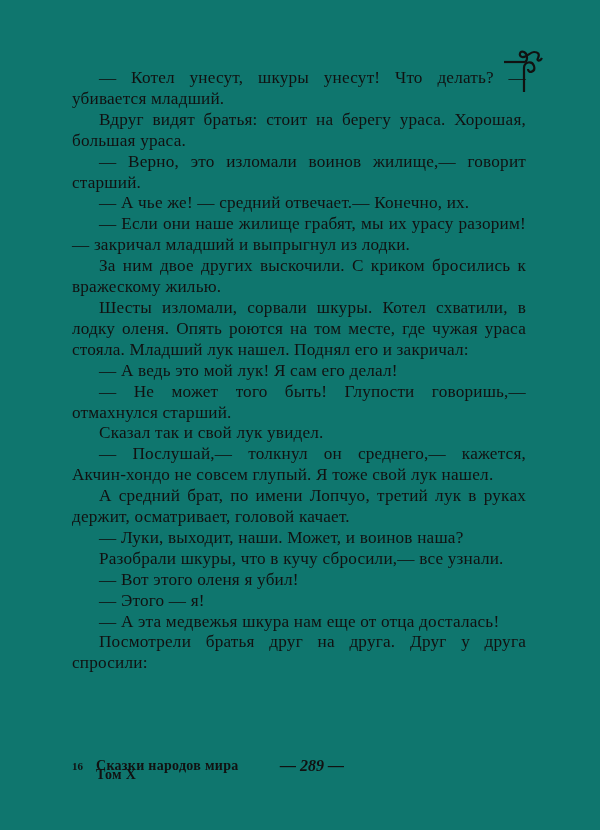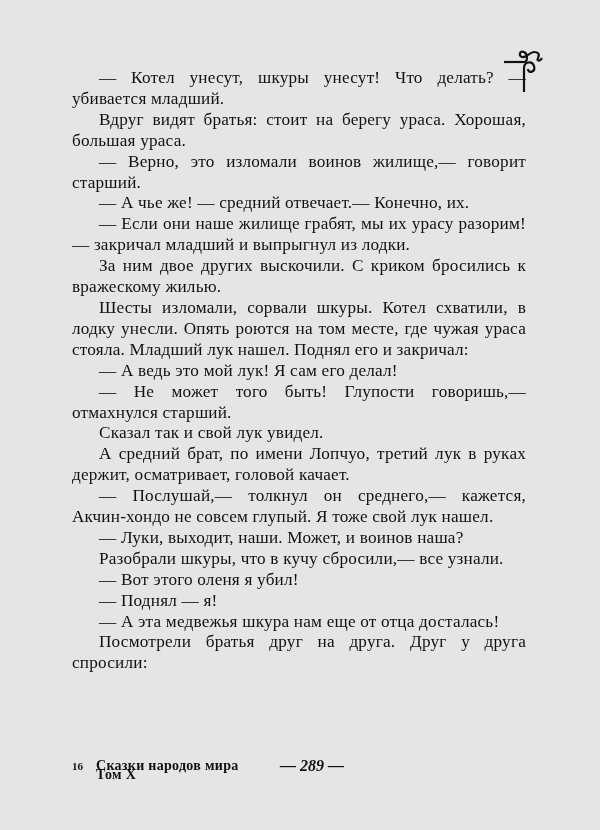--- a/index.html
+++ b/index.html
@@ -1,18 +1,18 @@
 <!DOCTYPE html>
 <html><head>
 <meta charset="utf-8">
 <style>
   html, body { margin: 0; padding: 0; background: #ffffff; }
   body { width: 600px; height: 830px; position: relative; overflow: hidden; }
   .page {
-    position: absolute; left: 0; top: 0; width: 600px; height: 830px; background: #e5e5e5;
+    position: absolute; left: 0; top: 0; width: 600px; height: 830px; background: #0f766e;
   }
   .ornament {
     position: absolute; left: 494px; top: 44px; width: 60px; height: 50px;
   }
   .text-block {
     position: absolute; left: 72px; top: 68px; width: 454px;
     font-family: "Liberation Serif", "DejaVu Serif", serif;
     font-size: 17.2px;
     line-height: 20.9px;
     color: #111;
@@ -52,30 +52,30 @@
     <path d="M30 48 L30 24 C30 18 38 16 40 22 C42 28 34 30 34 25" stroke="#111" stroke-width="2.2" fill="none"></path>
   </svg>
 
   <div class="text-block">
     <p class="para">— Котел унесут, шкуры унесут! Что делать? — убивается младший.</p>
     <p class="para">Вдруг видят братья: стоит на берегу ураса. Хорошая, большая ураса.</p>
     <p class="para">— Верно, это изломали воинов жилище,— говорит старший.</p>
     <p class="para">— А чье же! — средний отвечает.— Конечно, их.</p>
     <p class="para">— Если они наше жилище грабят, мы их урасу разорим! — закричал младший и выпрыгнул из лодки.</p>
     <p class="para">За ним двое других выскочили. С криком бросились к вражескому жилью.</p>
-    <p class="para">Шесты изломали, сорвали шкуры. Котел схватили, в лодку унесли. Опять роются на том месте, где чужая ураса стояла. Младший лук нашел. Поднял его и закричал:</p>
+    <p class="para">Шесты изломали, сорвали шкуры. Котел схватили, в лодку оленя. Опять роются на том месте, где чужая ураса стояла. Младший лук нашел. Поднял его и закричал:</p>
     <p class="para">— А ведь это мой лук! Я сам его делал!</p>
     <p class="para">— Не может того быть! Глупости говоришь,— отмахнулся старший.</p>
     <p class="para">Сказал так и свой лук увидел.</p>
+    <p class="para">— Послушай,— толкнул он среднего,— кажется, Акчин-хондо не совсем глупый. Я тоже свой лук нашел.</p>
     <p class="para">А средний брат, по имени Лопчуо, третий лук в руках держит, осматривает, головой качает.</p>
-    <p class="para">— Послушай,— толкнул он среднего,— кажется, Акчин-хондо не совсем глупый. Я тоже свой лук нашел.</p>
     <p class="para">— Луки, выходит, наши. Может, и воинов наша?</p>
     <p class="para">Разобрали шкуры, что в кучу сбросили,— все узнали.</p>
     <p class="para">— Вот этого оленя я убил!</p>
-    <p class="para">— Поднял — я!</p>
+    <p class="para">— Этого — я!</p>
     <p class="para">— А эта медвежья шкура нам еще от отца досталась!</p>
     <p class="para">Посмотрели братья друг на друга. Друг у друга спросили:</p>
   </div>
 
   <div class="footer">
     <span class="sig-num">16</span>
     <div class="sig-title">
       <div>Сказки народов мира</div>
       <div>Том X</div>
     </div>

